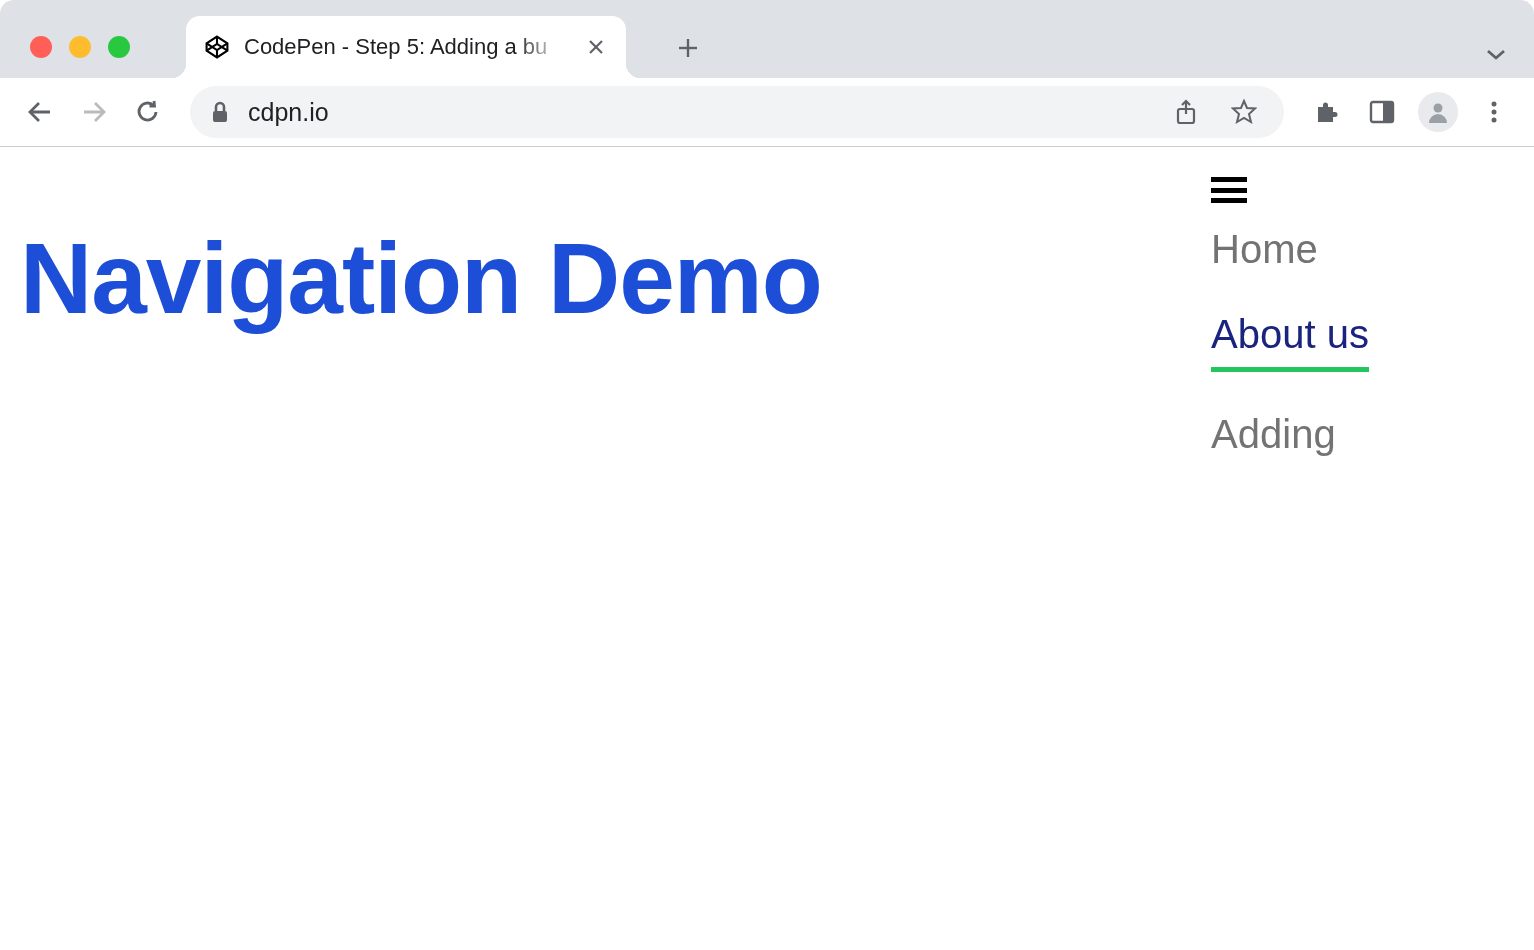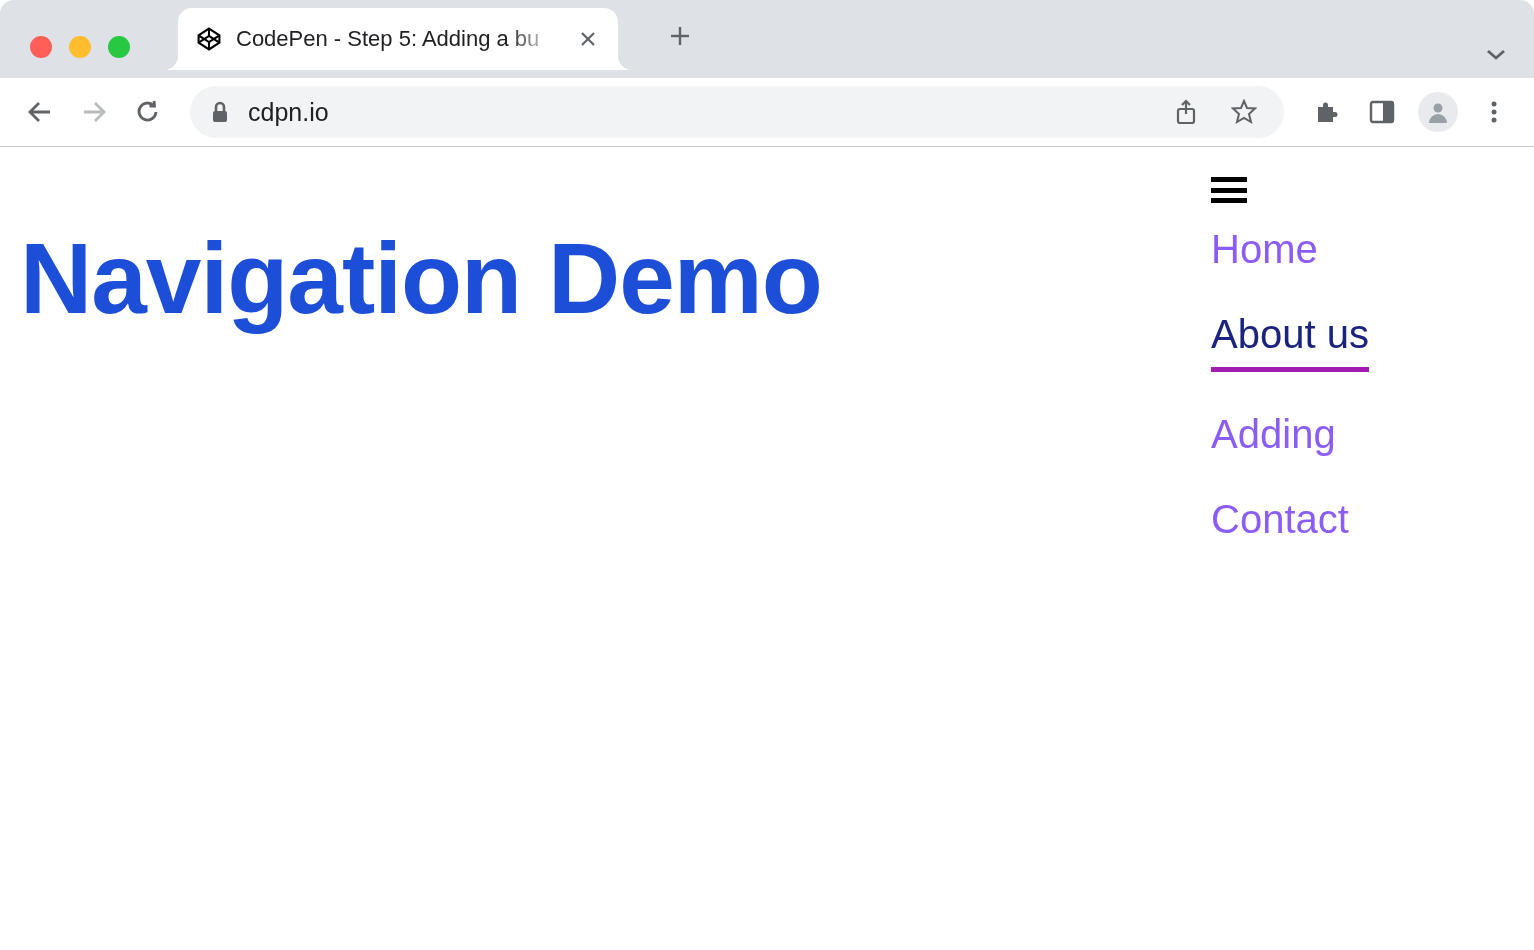--- a/index.html
+++ b/index.html
@@ -20,22 +20,22 @@
     
     
     .browser-chrome {
       background: #dee1e6;
       border-bottom: 1px solid #c9ccd1;
     }
     
     .tab-bar {
       height: 78px;
       display: flex;
-      align-items: center;
-      padding: 0 20px;
+      align-items: flex-end;
+      padding: 0 28px;
       position: relative;
       gap: 16px;
     }
     
     .traffic-lights {
       display: flex;
       gap: 17px;
       position: absolute;
       left: 30px;
       top: 36px;
@@ -255,29 +255,29 @@
     
     .nav-list {
       list-style: none;
       display: flex;
       flex-direction: column;
       gap: 40px;
     }
     
     .nav-item a {
       font-size: 40px;
-      color: #8b5cf6;
+      color: #737373;
       text-decoration: none;
       font-weight: 400;
       display: inline-block;
     }
     
     .nav-item.active a {
       color: #1a237e;
-      border-bottom: 5px solid #a21caf;
+      border-bottom: 5px solid #22c55e;
       padding-bottom: 10px;
     }
   </style>
 </head>
 <body>
 
 <div class="browser-chrome">
   <div class="tab-bar">
     <div class="traffic-lights">
       <div class="traffic-light tl-red"></div>
@@ -405,18 +405,15 @@
     <ul class="nav-list">
       <li class="nav-item">
         <a href="#">Home</a>
       </li>
       <li class="nav-item active">
         <a href="#">About us</a>
       </li>
       <li class="nav-item">
         <a href="#">Adding</a>
       </li>
-      <li class="nav-item">
-        <a href="#">Contact</a>
-      </li>
     </ul>
   </div>
 </div>
 
 </body></html>

